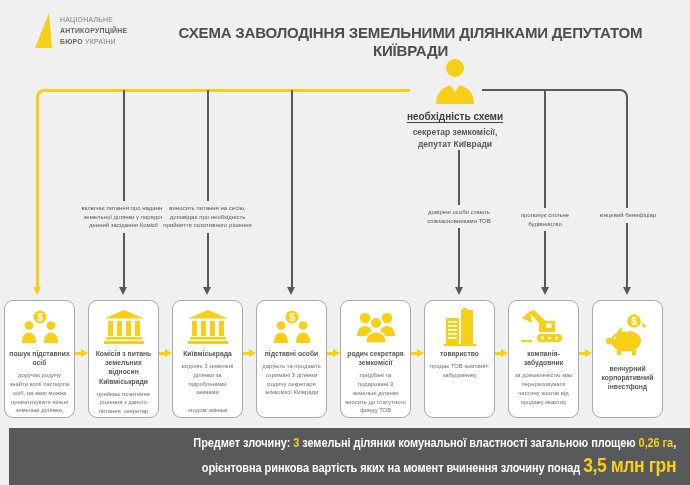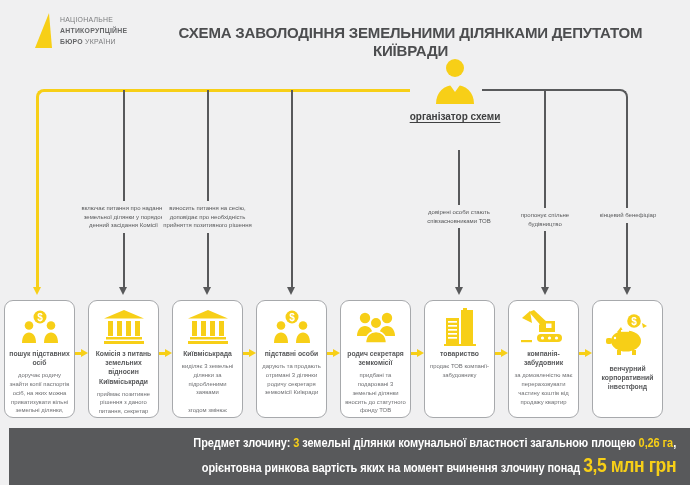--- a/index.html
+++ b/index.html
@@ -106,21 +106,23 @@
   <div class="harrow" style="left:411px;"></div>
   <div class="harrow" style="left:495px;"></div>
   <div class="harrow" style="left:579px;"></div>
 
   <div class="organizer">
     <svg width="46" height="46" viewBox="0 0 46 46">
       <circle cx="23" cy="10" r="9" fill="#f7cf17"></circle>
       <path d="M4 46c0-12 8-19 19-19s19 7 19 19z" fill="#f7cf17"></path>
       <polygon points="18,27 28,27 23,34" fill="#f0f0f1"></polygon>
     </svg>
-    <div class="olabel">організатор схеми</div>
+    <div class="olabel">необхідність схеми</div>
+    <div class="osub">секретар земкомісії,
+депутат Київради</div>
   </div>
 
   <div class="box" style="left:4px;">
     <div class="icn">
       <svg width="40" height="33" viewBox="0 0 40 33">
         <circle cx="20" cy="7" r="6.5" fill="#f7cf17"></circle>
         <text x="20" y="10.5" font-size="10" font-weight="bold" fill="#fff" text-anchor="middle" font-family="Liberation Sans,sans-serif">$</text>
         <circle cx="9" cy="15.5" r="4.3" fill="#f7cf17"></circle>
         <path d="M2 33c0-7 3-10.5 7-10.5s7 3.5 7 10.5z" fill="#f7cf17"></path>
         <circle cx="31" cy="15.5" r="4.3" fill="#f7cf17"></circle>

